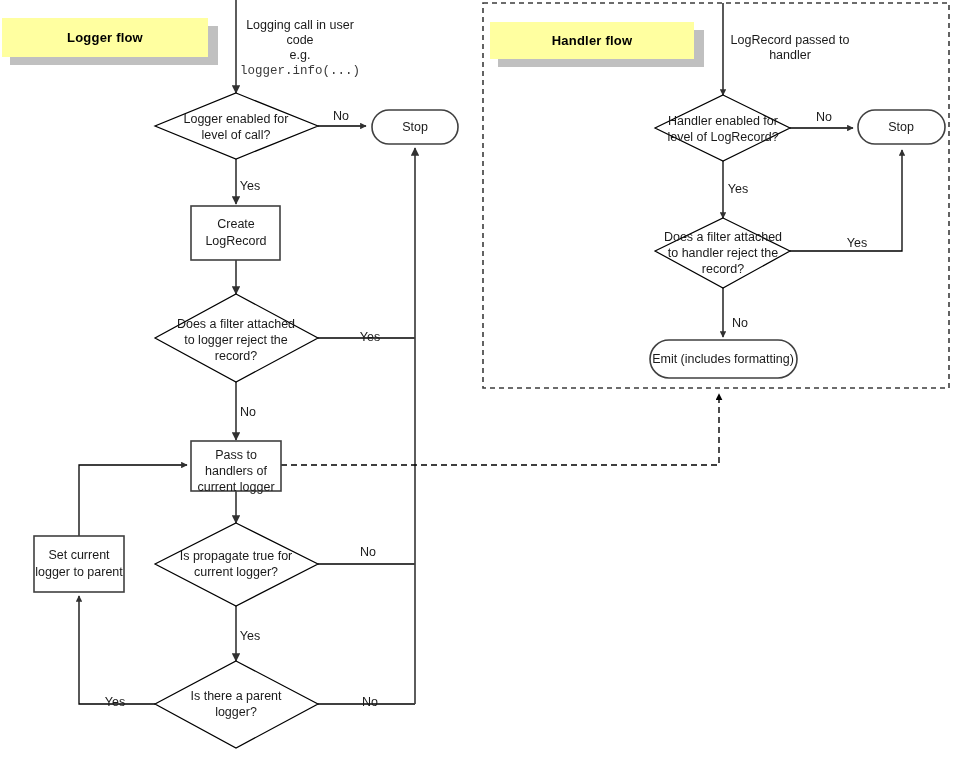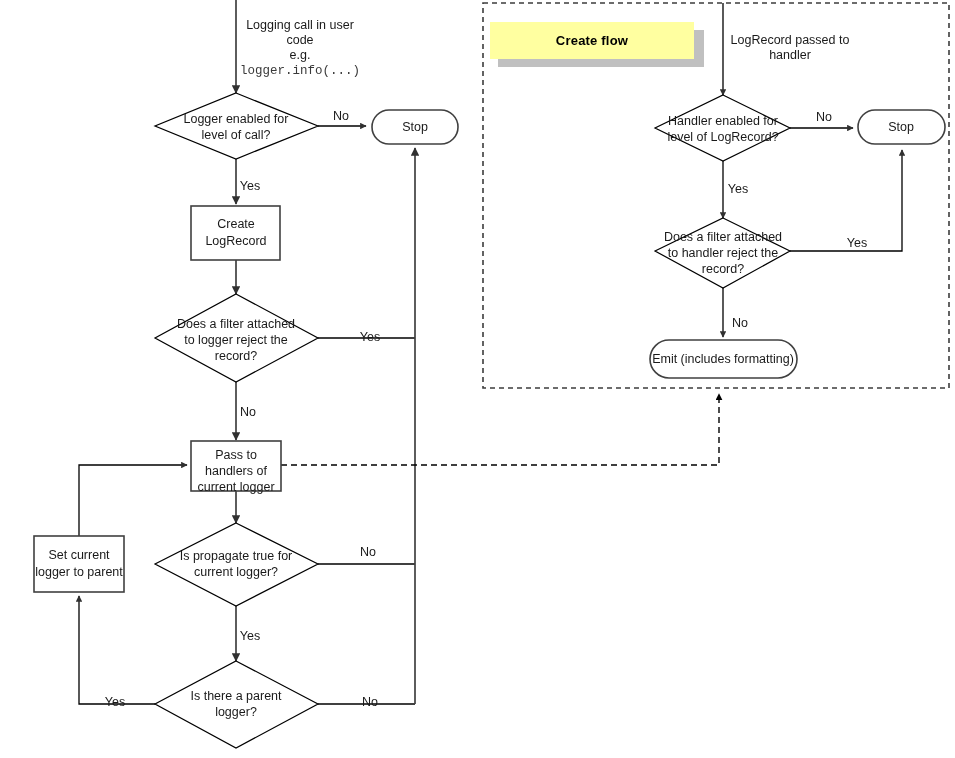--- a/index.html
+++ b/index.html
@@ -104,25 +104,31 @@
     font-weight: bold;
     color: #000000;
     letter-spacing: .2px;
   }
 </style>
 </head>
 <body>
 
 <div id="diagram-root">
 
+  <div class="banner" style="left:2px; top:18px; width:216px; height:48px;">
+    <div class="banner-shadow" style="left:8px; top:8px; width:208px; height:39px;"></div>
+    <div class="banner-fill" style="left:0px; top:0px; width:206px; height:39px;">
+      <span class="banner-label">Logger flow</span>
+    </div>
+  </div>
 
   <div class="banner" style="left:490px; top:22px; width:216px; height:48px;">
     <div class="banner-shadow" style="left:8px; top:8px; width:206px; height:37px;"></div>
     <div class="banner-fill" style="left:0px; top:0px; width:204px; height:37px;">
-      <span class="banner-label">Create flow</span>
+      <span class="banner-label">Handler flow</span>
     </div>
   </div>
 
   <svg id="flow" viewBox="0 0 955 758">
     <defs>
       <marker id="arrow" viewBox="0 0 10 10" refX="9" refY="5" markerWidth="5" markerHeight="5" orient="auto-start-reverse">
         <path d="M 0 0 L 10 5 L 0 10 z" fill="#303030"></path>
       </marker>
       <marker id="arrow-dash" viewBox="0 0 10 10" refX="9" refY="5" markerWidth="5" markerHeight="5" orient="auto-start-reverse">
         <path d="M 0 0 L 10 5 L 0 10 z" fill="#000000"></path>

